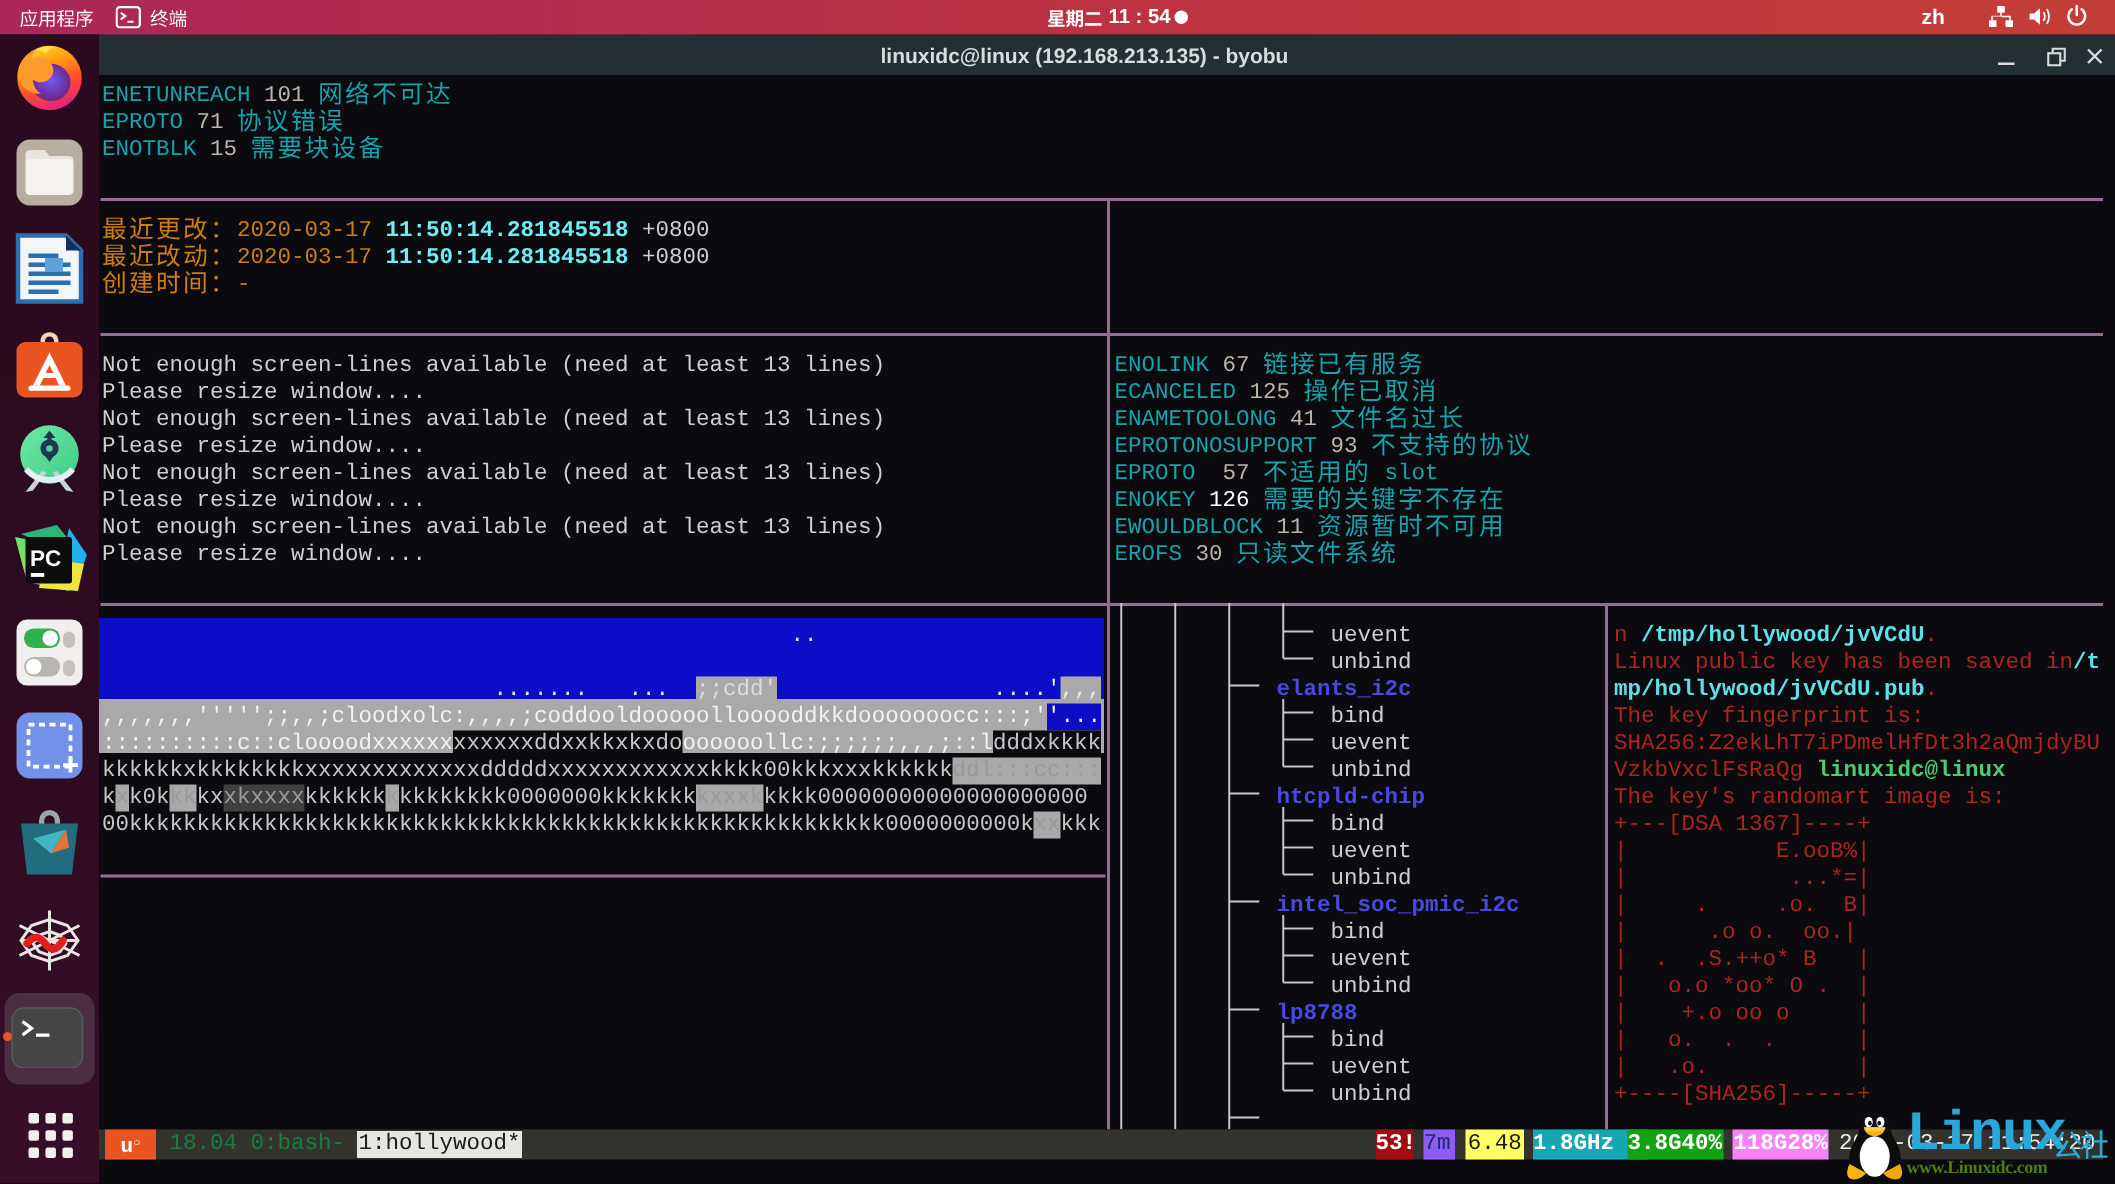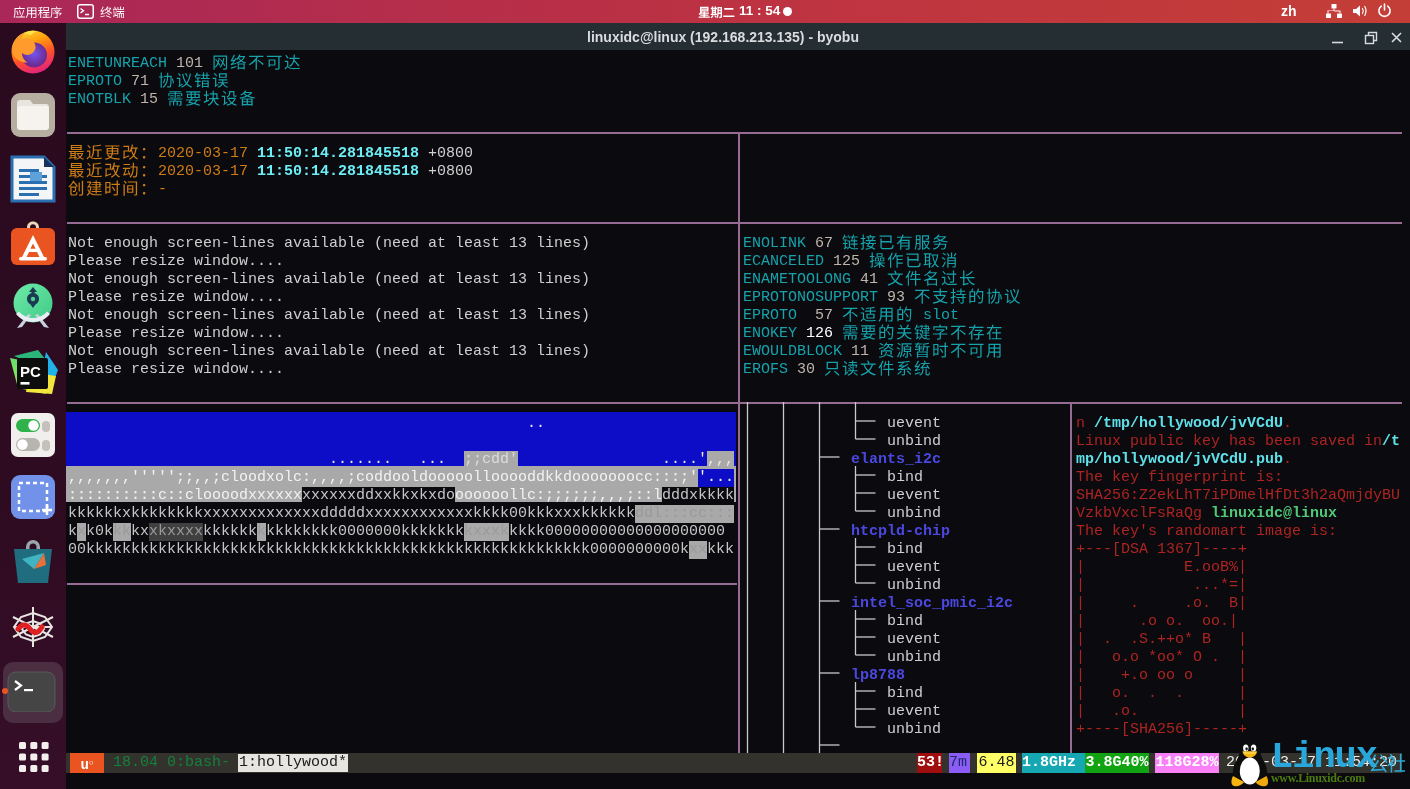--- a/index.html
+++ b/index.html
@@ -224,21 +224,21 @@
 <div class="m" style="left:1076px;top:703px;color:#ad2420">|   .o.           |</div>
 <div class="m" style="left:1076px;top:721px;color:#ad2420">+----[SHA256]-----+</div>
 <div class="abs" style="left:66px;top:753px;width:1336px;height:20px;background:#34322c"></div>
 <div class="abs" style="left:70px;top:753px;width:34px;height:20px;background:#e95420;color:#fff;font-family:'Liberation Mono',monospace;font-size:14px;font-weight:bold;text-align:center;line-height:20px">u<span style="font-size:8px;vertical-align:4px">○</span></div>
 <div class="m" style="left:113px;top:754px;color:#15803d">18.04 0:bash-</div>
 <div class="m" style="left:238px;top:754px;color:#1a1a1a;background:#e7e5e1;padding:0 1px">1:hollywood*</div>
 <div class="abs" style="left:917px;top:753px;width:25px;height:20px;background:#a00d0f;color:#fff;font-family:'Liberation Mono',monospace;font-size:15px;font-weight:bold;text-align:center;line-height:20px">53!</div>
 <div class="abs" style="left:949px;top:753px;width:21px;height:20px;background:#8b5cf6;color:#1b2a6b;font-family:'Liberation Mono',monospace;font-size:15px;font-weight:normal;text-align:left;line-height:20px">7m</div>
 <div class="abs" style="left:977px;top:753px;width:39px;height:20px;background:#ffff66;color:#1a1a1a;font-family:'Liberation Mono',monospace;font-size:15px;font-weight:normal;text-align:center;line-height:20px">6.48</div>
 <div class="abs" style="left:1022px;top:753px;width:76px;height:20px;background:#16a8b2;color:#fff;font-family:'Liberation Mono',monospace;font-size:15px;font-weight:bold;text-align:left;line-height:20px">1.8GHz</div>
-<div class="abs" style="left:1085px;top:753px;width:64px;height:20px;background:#12a312;color:#fff;font-family:'Liberation Mono',monospace;font-size:15px;font-weight:bold;text-align:center;line-height:20px">3.8G40%</div>
+<div class="abs" style="left:1085px;top:753px;width:64px;height:20px;background:#12a312;color:#fff;font-family:'Liberation Mono',monospace;font-size:15px;font-weight:bold;text-align:left;line-height:20px">3.8G40%</div>
 <div class="abs" style="left:1155px;top:753px;width:64px;height:20px;background:#f881f8;color:#fff;font-family:'Liberation Mono',monospace;font-size:15px;font-weight:bold;text-align:center;line-height:20px">118G28%</div>
 <div class="m" style="left:1226px;top:754px;color:#eee">2020-03-17 11:54:20</div>
 <div class="abs" style="left:0;top:0;width:1410px;height:23px;background:linear-gradient(90deg,#aa2759 0%,#b52e4a 30%,#bf3440 60%,#c43e37 100%)"></div>
 <div class="abs" style="left:13px;top:2.5px;width:60px;height:18px">
     <svg width="49.2" height="18" viewBox="0 0 49.2 18" style="position:absolute;left:0;top:0">
       <path d="M3.3 7.9C3.8 9.2 4.4 11 4.7 12.2L5.5 11.8C5.3 10.7 4.7 8.9 4.1 7.5ZM6 7.2C6.4 8.5 6.9 10.3 7.1 11.5L8 11.2C7.8 10 7.3 8.3 6.9 6.9ZM5.9 3.6C6.1 4.1 6.3 4.7 6.5 5.1H1.5V8.5C1.5 10.3 1.4 12.8 0.5 14.6C0.7 14.7 1.1 14.9 1.3 15.1C2.3 13.2 2.5 10.4 2.5 8.5V6H11.8V5.1H7.6C7.4 4.7 7.1 3.9 6.8 3.4ZM2.6 13.5V14.4H11.9V13.5H8.6C9.7 11.6 10.6 9.3 11.2 7.2L10.2 6.9C9.8 9 8.8 11.6 7.6 13.5Z M14.2 4.4V8.9C14.2 10.7 14.1 12.9 12.7 14.4C12.9 14.6 13.3 14.9 13.4 15.1C14.4 14 14.8 12.6 15 11.2H18.1V14.9H19.1V11.2H22.5V13.7C22.5 13.9 22.4 14 22.1 14C21.9 14.1 21 14.1 20.2 14C20.3 14.3 20.4 14.7 20.5 14.9C21.7 14.9 22.4 14.9 22.8 14.8C23.2 14.6 23.4 14.3 23.4 13.7V4.4ZM15.1 5.3H18.1V7.3H15.1ZM22.5 5.3V7.3H19.1V5.3ZM15.1 8.2H18.1V10.3H15.1C15.1 9.8 15.1 9.3 15.1 8.9ZM22.5 8.2V10.3H19.1V8.2Z M31.2 4.8H35V7.1H31.2ZM30.4 4V7.9H35.9V4ZM30.2 11.4V12.2H32.7V13.8H29.4V14.7H36.6V13.8H33.6V12.2H36.1V11.4H33.6V9.9H36.4V9.1H29.9V9.9H32.7V11.4ZM29.1 3.7C28.2 4.1 26.5 4.5 25.1 4.7C25.2 4.9 25.4 5.2 25.4 5.4C26 5.3 26.6 5.2 27.2 5.1V7H25.2V7.9H27.1C26.6 9.3 25.8 11 25 11.8C25.1 12.1 25.3 12.4 25.4 12.7C26.1 11.9 26.7 10.7 27.2 9.4V15H28.2V9.6C28.6 10.1 29.1 10.8 29.3 11.1L29.9 10.4C29.6 10.1 28.5 9 28.2 8.7V7.9H29.7V7H28.2V4.9C28.8 4.8 29.3 4.6 29.8 4.4Z M41.5 8.5C42.4 8.9 43.4 9.4 44.2 9.8H39.8V10.6H43.7V13.9C43.7 14.1 43.6 14.1 43.4 14.2C43.1 14.2 42.3 14.2 41.4 14.1C41.5 14.4 41.6 14.8 41.7 15C42.8 15 43.6 15 44 14.9C44.5 14.7 44.6 14.5 44.6 13.9V10.6H47.3C46.9 11.2 46.4 11.8 46 12.2L46.8 12.6C47.4 11.9 48.1 10.9 48.8 10L48.1 9.8L47.9 9.8H45.6L45.7 9.7C45.5 9.6 45.1 9.4 44.8 9.2C45.8 8.6 46.9 7.8 47.6 7.1L47 6.6L46.8 6.7H40.5V7.4H46C45.4 7.9 44.6 8.4 44 8.8C43.3 8.5 42.7 8.2 42.1 8ZM42.8 3.7C43 4.1 43.2 4.5 43.4 4.9H38.4V8.4C38.4 10.2 38.3 12.7 37.3 14.5C37.5 14.6 37.9 14.9 38.1 15C39.2 13.1 39.3 10.3 39.3 8.4V5.8H48.8V4.9H44.4C44.3 4.5 44 3.9 43.7 3.4Z" fill="#ffffff"></path>
     </svg>
   </div>
 <div class="abs" style="left:100px;top:2.5px;width:30px;height:18px">
     <svg width="24.6" height="18" viewBox="0 0 24.6 18" style="position:absolute;left:0;top:0">

